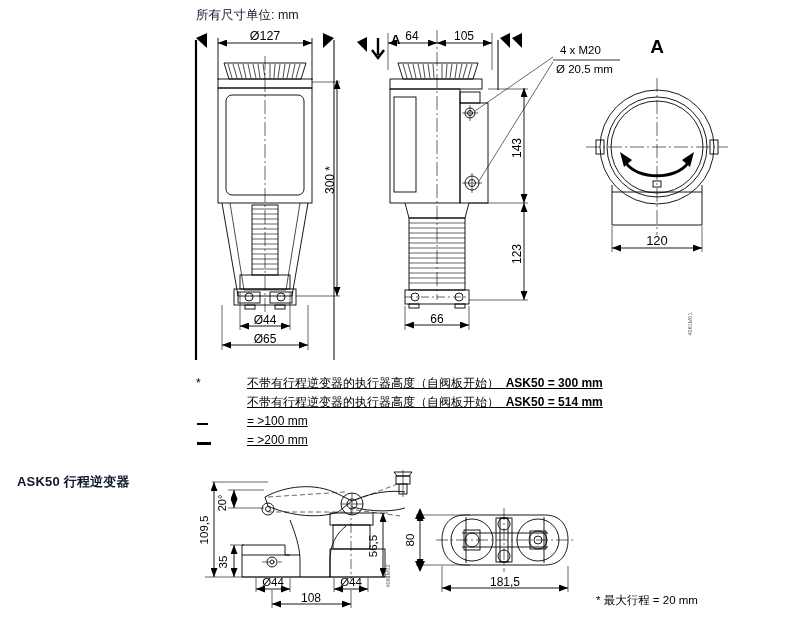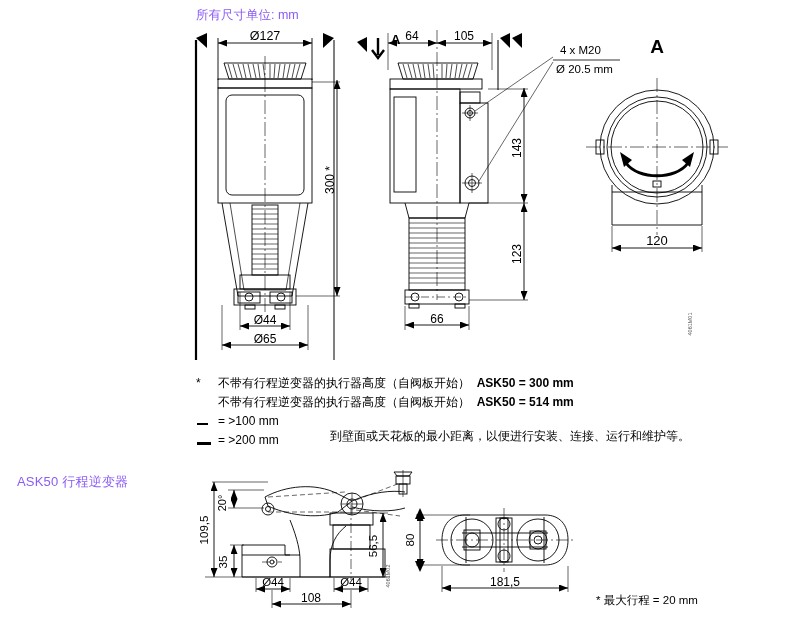--- a/index.html
+++ b/index.html
@@ -26,32 +26,32 @@
     position: absolute;
     left: 0; top: 0;
     width: 800px;
     height: 621px;
   }
   
   .txt {
     position: absolute;
     white-space: nowrap;
     font-family: "Liberation Sans", "DejaVu Sans", sans-serif;
-    color: #8b5cf6;
+    color: #0f172a;
   }
   .unit-note {
     left: 196px;
     top: 7px;
     font-size: 12.5px;
   }
   .section-title {
     left: 17px;
     top: 473px;
     font-size: 13px;
-    font-weight: normal;
+    font-weight: bold;
     letter-spacing: 0.2px;
   }
   .footnote-block {
     position: absolute;
     left: 196px;
     top: 374px;
     font-size: 12px;
     line-height: 19px;
   }
   .footnote-row {
@@ -62,22 +62,23 @@
   .fn-mark {
     position: absolute;
     left: 0;
     top: 0;
     width: 34px;
     text-align: left;
     font-size: 12px;
   }
   .fn-body {
     position: absolute;
-    left: 22px;
+    left: 51px;
     top: 0;
+    text-decoration: underline;
   }
   .fn-body b { font-weight: bold; }
   .dash-mark-1, .dash-mark-2 {
     position: absolute;
     left: 1px;
     background: #000;
   }
   .dash-mark-1 { top: 11px; width: 11px; height: 1.5px; }
   .dash-mark-2 { top: 11px; width: 14px; height: 2.5px; }
   .min-dist-note {
@@ -464,17 +465,16 @@
     <div class="footnote-row">
       <span class="dash-mark-1"></span>
       <span class="fn-body">=  &gt;100 mm</span>
     </div>
     <div class="footnote-row">
       <span class="dash-mark-2"></span>
       <span class="fn-body">=  &gt;200 mm</span>
     </div>
   </div>
 
-  <div class="min-dist-note">到壁面或天花板的最小距离，以便进行安装、连接、运行和维护等。</div>
 
   <div class="max-stroke-note">* 最大行程 = 20 mm</div>
 
 </div>
 
 </body></html>

